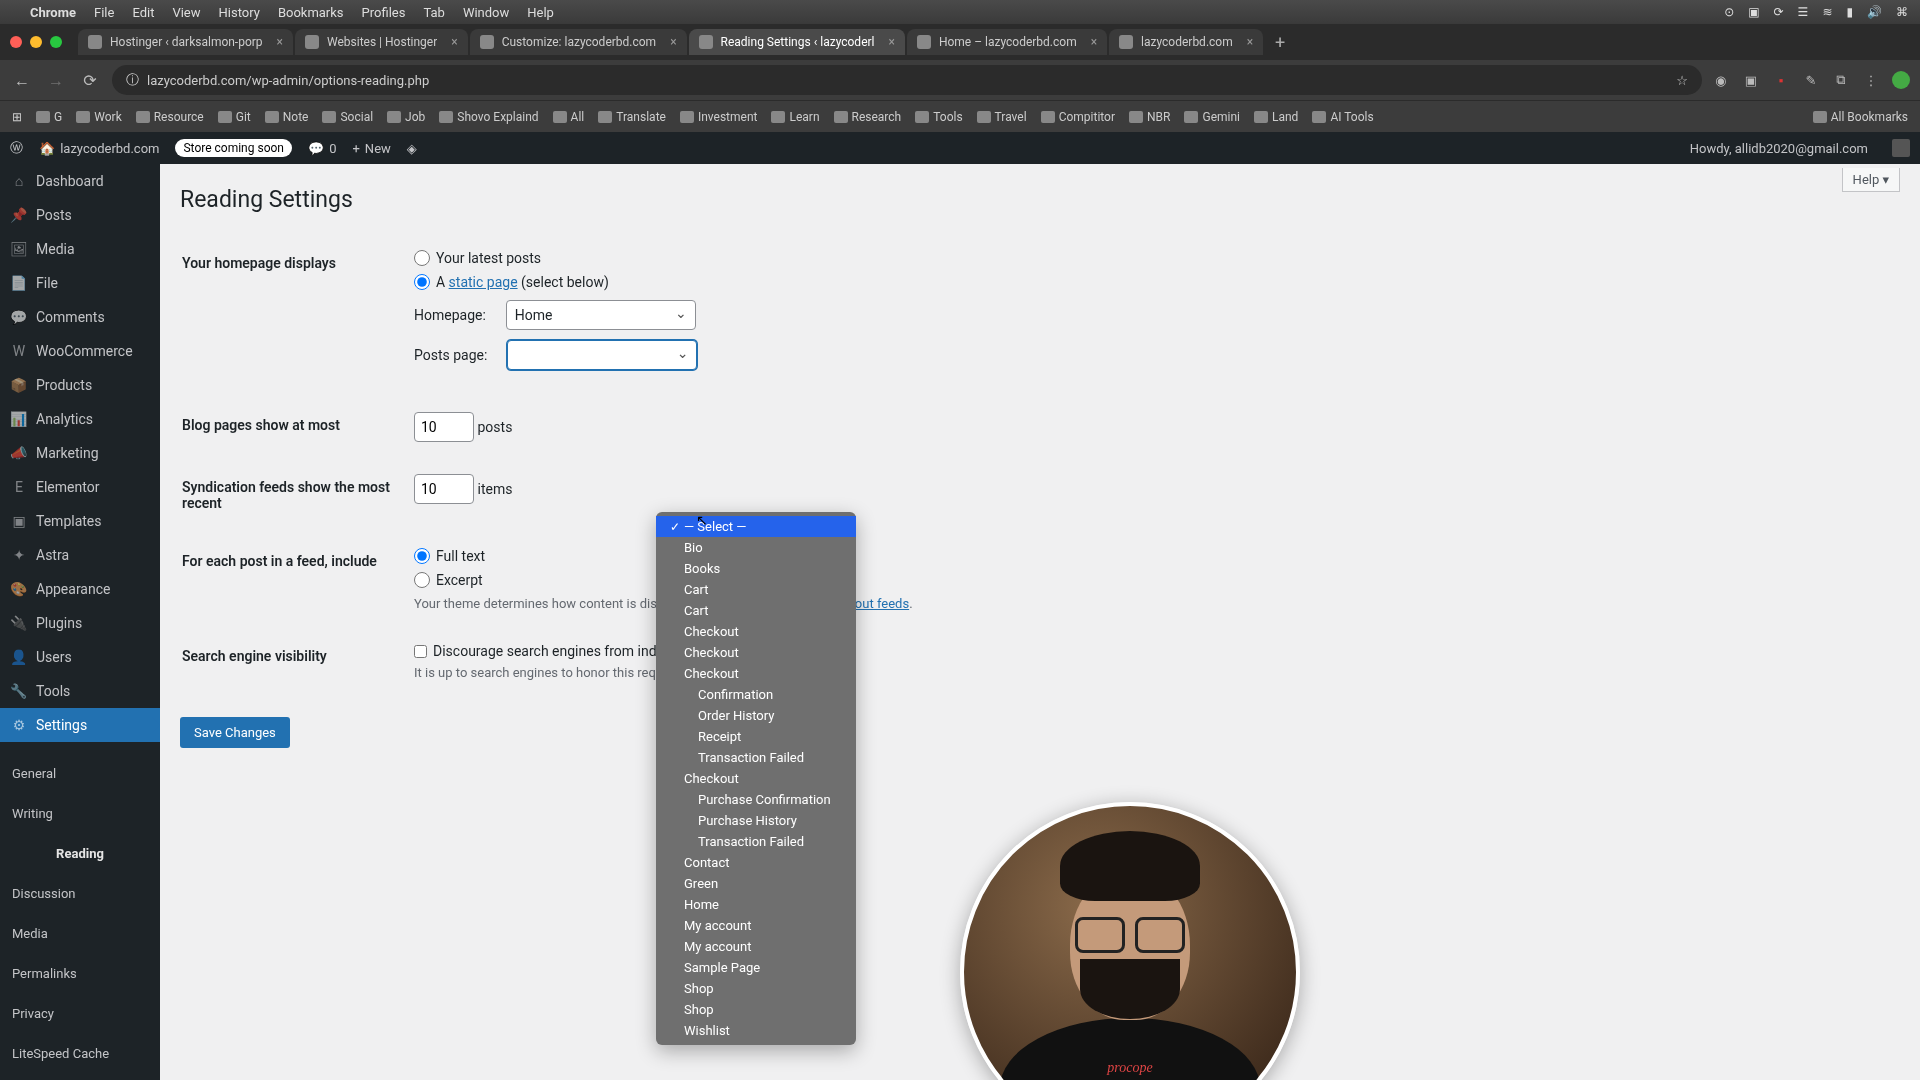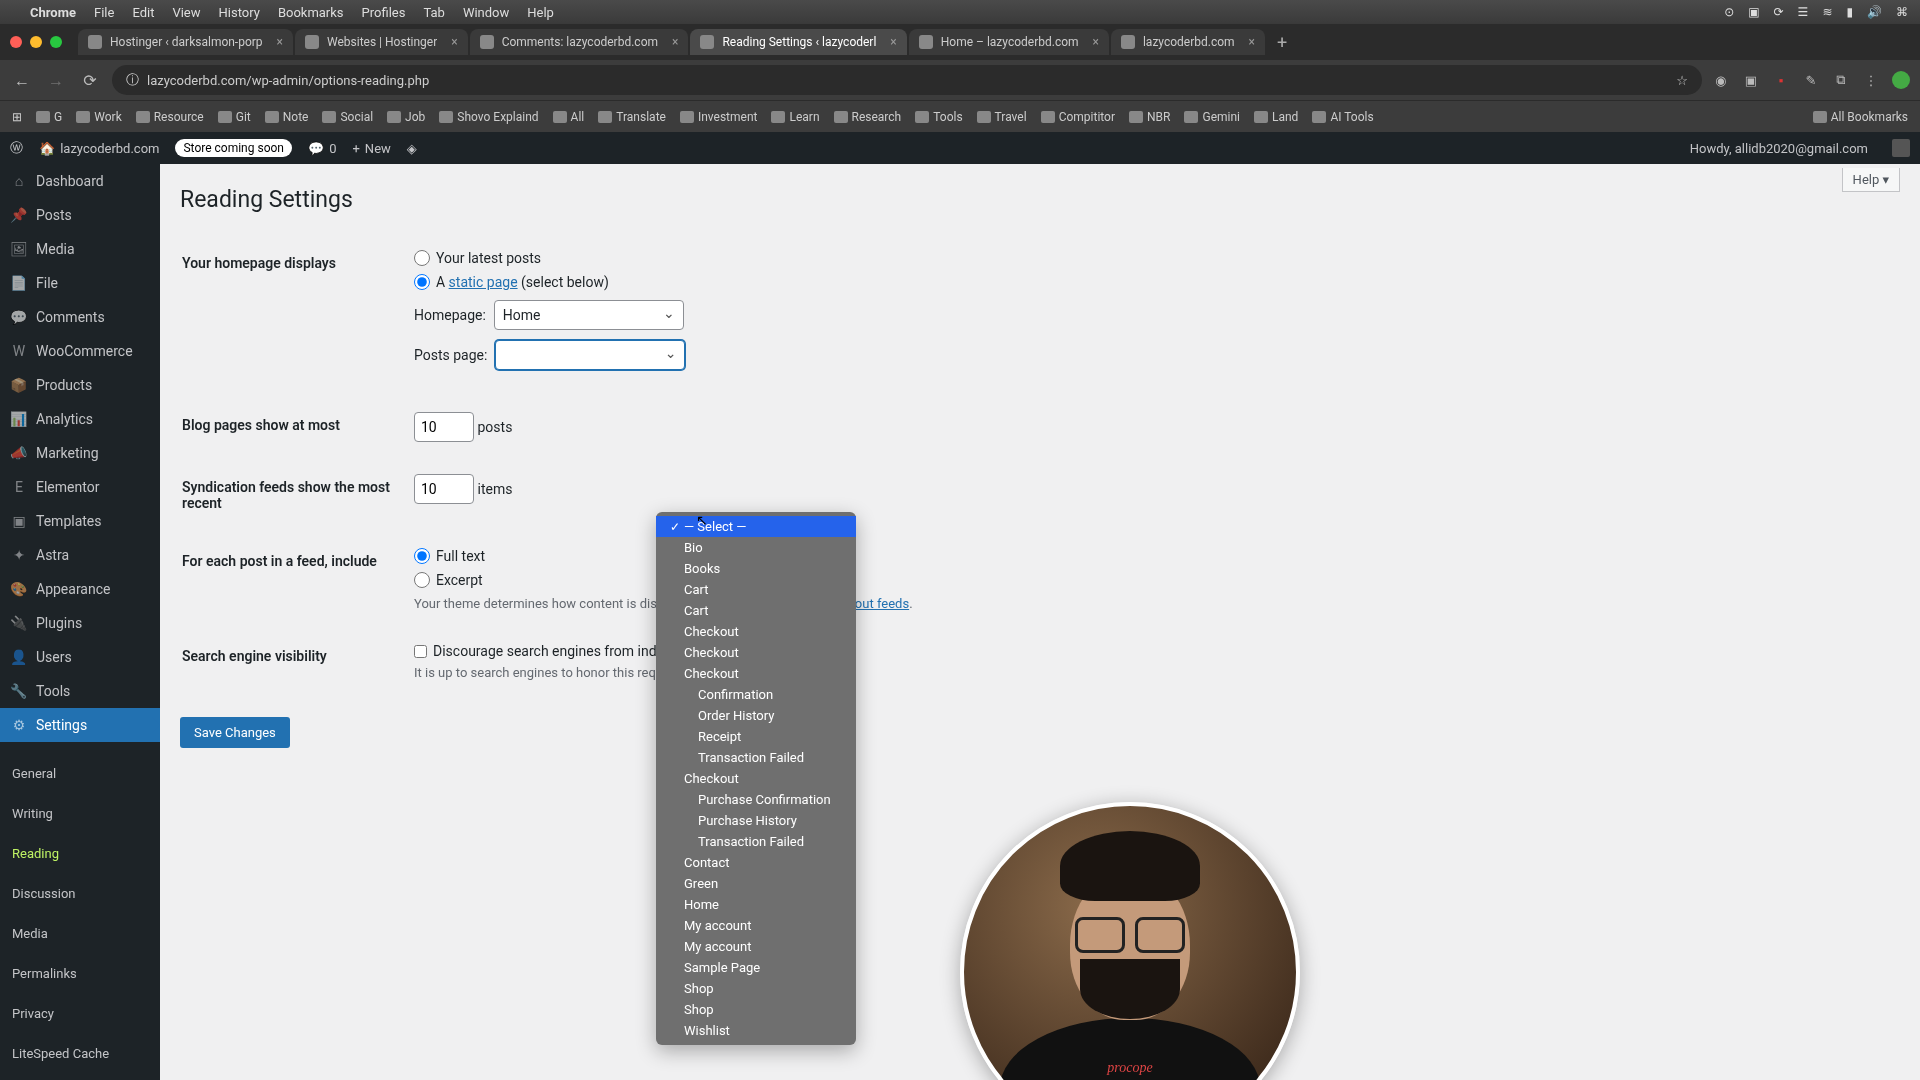--- a/index.html
+++ b/index.html
@@ -46,37 +46,37 @@
 .wp-wrap { display: flex; height: calc(1080px - 24px - 36px - 40px - 32px - 32px); }
 
 
 .wp-sidebar { width: 160px; background: #1d2327; color: #c3c4c7; font-size: 14px; overflow-y: auto; }
 .wp-menu-item { padding: 8px 10px; display: flex; align-items: center; gap: 8px; cursor: pointer; }
 .wp-menu-item .dashicon { width: 18px; height: 18px; opacity: .6; display: inline-flex; align-items: center; justify-content: center; font-size: 14px; }
 .wp-menu-item.current { background: #2271b1; color: #fff; position: relative; }
 .wp-menu-item.current::after { content:''; position:absolute; right:-8px; top:50%; transform:translateY(-50%); border:8px solid transparent; border-left-color:#2271b1; }
 .wp-submenu { background: #1d2327; padding: 4px 0 8px 0; }
 .wp-submenu-item { padding: 5px 12px; font-size: 13px; color: #c3c4c7; margin-top: 15px; }
-.wp-submenu-item.current { color: #bef264; font-weight: 400; }
+.wp-submenu-item.current { color: #e5e5e5; font-weight: 700; text-align: center; }
 
 
 .wp-content { flex: 1; background: #f0f0f1; padding: 12px 20px; position: relative; overflow: hidden; }
 .help-tab { position: absolute; right: 20px; top: 4px; background: #f6f7f7; border: 1px solid #c3c4c7; border-top: none; padding: 4px 10px; font-size: 13px; color: #50575e; }
 .page-title { font-size: 23px; font-weight: 400; color: #1d2327; margin: 10px 0 20px 0; }
 
 .form-table { width: 100%; }
 .form-table tr { vertical-align: top; }
 .form-table th { width: 220px; text-align: left; padding: 20px 10px 20px 0; font-size: 14px; font-weight: 600; color: #1d2327; }
 .form-table td { padding: 15px 10px; font-size: 14px; color: #1d2327; }
 
 .radio-row { display: flex; align-items: center; gap: 6px; margin-bottom: 8px; }
 .radio-row input[type=radio] { width: 16px; height: 16px; }
 .static-link { color: #2271b1; text-decoration: underline; }
 
-.sub-row { margin: 10px 0 10px 0; display: flex; align-items: center; gap: 8px; }
+.sub-row { margin: 10px 0 10px 0; display: flex; align-items: center; gap: 20px; }
 .select-box { width: 190px; height: 30px; border: 1px solid #8c8f94; border-radius: 4px; background: #fff; padding: 0 24px 0 8px; font-size: 14px; position: relative; display: flex; align-items: center; }
 .select-box::after { content: '⌄'; position: absolute; right: 8px; top: 4px; color: #555; }
 
 .num-input { width: 60px; height: 30px; border: 1px solid #8c8f94; border-radius: 4px; padding: 0 6px; font-size: 14px; }
 
 .description { color: #646970; font-size: 13px; margin-top: 6px; }
 .learn-link { color: #2271b1; text-decoration: underline; }
 
 .checkbox-row { display: flex; align-items: center; gap: 6px; }
 
@@ -141,21 +141,21 @@
         <span style="white-space:nowrap;overflow:hidden;text-overflow:ellipsis">Hostinger ‹ darksalmon-porp</span>
         <span class="close">×</span>
       </div>
       <div class="tab">
         <span class="fav"></span>
         <span style="white-space:nowrap;overflow:hidden;text-overflow:ellipsis">Websites | Hostinger</span>
         <span class="close">×</span>
       </div>
       <div class="tab">
         <span class="fav"></span>
-        <span style="white-space:nowrap;overflow:hidden;text-overflow:ellipsis">Comments: lazycoderbd.com</span>
+        <span style="white-space:nowrap;overflow:hidden;text-overflow:ellipsis">Customize: lazycoderbd.com</span>
         <span class="close">×</span>
       </div>
       <div class="tab active">
         <span class="fav"></span>
         <span style="white-space:nowrap;overflow:hidden;text-overflow:ellipsis">Reading Settings ‹ lazycoderl</span>
         <span class="close">×</span>
       </div>
       <div class="tab">
         <span class="fav"></span>
         <span style="white-space:nowrap;overflow:hidden;text-overflow:ellipsis">Home – lazycoderbd.com</span>

